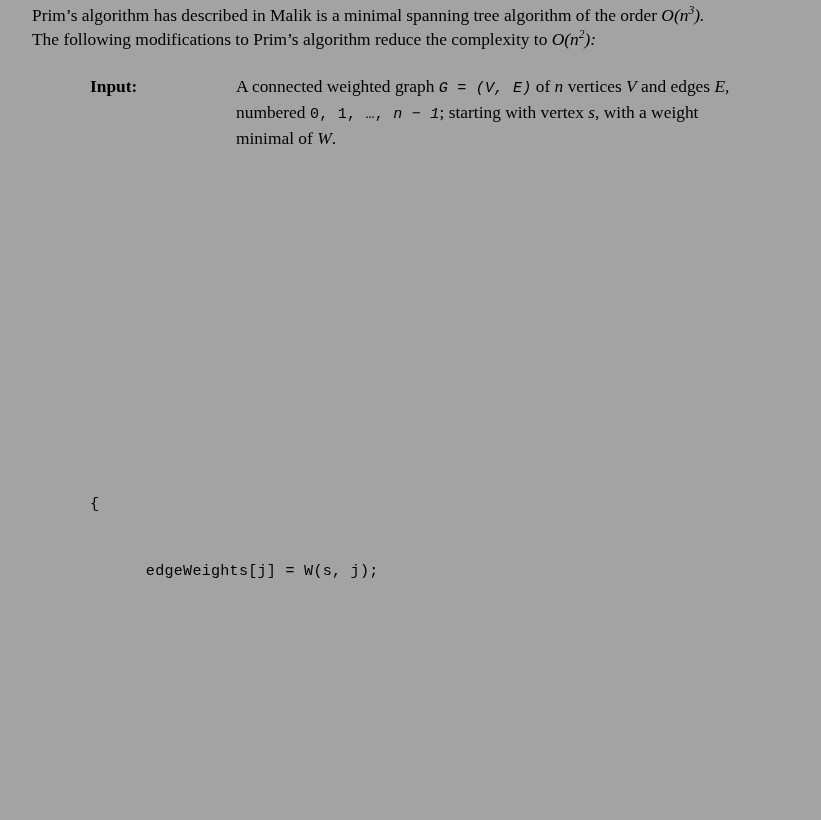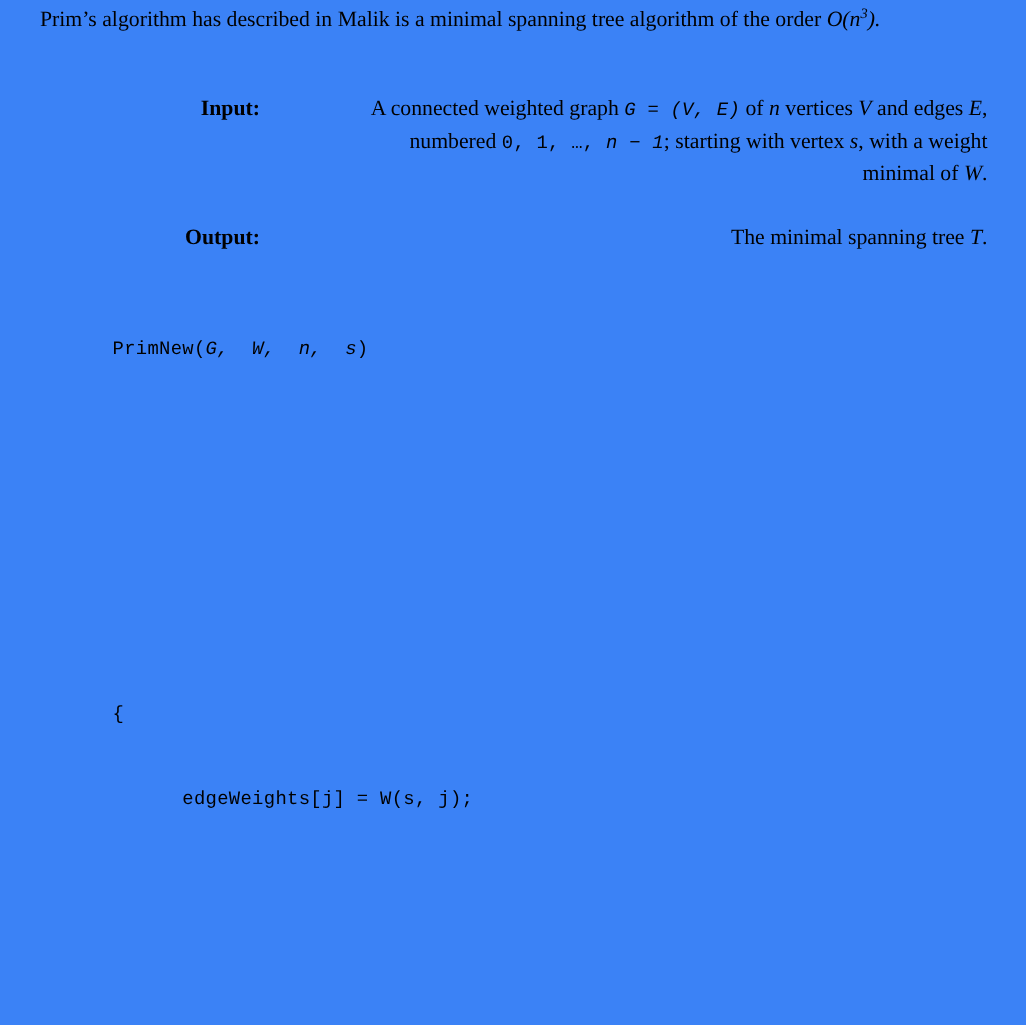--- a/index.html
+++ b/index.html
@@ -13,21 +13,21 @@
     overflow: hidden;
     font-family: "Liberation Serif", serif;
     color: #000000;
     -webkit-font-smoothing: antialiased;
   }
 
   .page {
     position: relative;
     width: 821px;
     height: 820px;
-    background: #3b82f6;
+    background: #a3a3a3;
   }
 
   
   .intro {
     position: absolute;
     left: 32px;
     top: 3px;
     width: 775px;
     font-family: "Liberation Serif", serif;
     font-size: 17.4px;
@@ -42,21 +42,20 @@
     line-height: 0;
     font-style: italic;
   }
 
   
   .io-block {
     position: absolute;
     left: 90px;
     top: 74px;
     width: 700px;
-    text-align: right;
   }
   .io-row {
     display: flex;
     align-items: flex-start;
   }
   .io-row.output { margin-top: 27px; }
   .io-label {
     flex: 0 0 118px;
     font-family: "Liberation Serif", serif;
     font-weight: bold;
@@ -100,45 +99,39 @@
   .code .blank { display: block; height: 22.5px; }
   .code .it { font-style: italic; }
 </style>
 </head>
 <body>
 
 <div class="page">
 
   <div class="intro">
     <span class="ln"><span>Prim’s algorithm has described in Malik is a minimal spanning tree algorithm of the order </span><span class="mi"><span>O(</span><span>n</span><sup class="exp">3</sup><span>).</span></span></span>
+    <span class="ln"><span>The following modifications to Prim’s algorithm reduce the complexity to </span><span class="mi"><span>O(</span><span>n</span><sup class="exp">2</sup><span>):</span></span></span>
   </div>
 
   <div class="io-block">
 
     <div class="io-row">
       <div class="io-label">Input:</div>
       <div class="io-body">
         <span class="ln"><span>A connected weighted graph </span><span class="mono it">G  =  (V,  E)</span><span> of </span><span class="mi">n</span><span> vertices </span><span class="mi">V</span><span> and edges </span><span class="mi">E</span><span>,</span></span>
         <span class="ln"><span>numbered </span><span class="mono">0,  1,  …,  </span><span class="mono it">n</span><span class="mono">  −  </span><span class="mono it">1</span><span>; starting with vertex </span><span class="mi">s</span><span>, with a weight</span></span>
         <span class="ln"><span>minimal of </span><span class="mi">W</span><span>.</span></span>
       </div>
     </div>
 
-    <div class="io-row output">
-      <div class="io-label">Output:</div>
-      <div class="io-body">
-        <span class="ln"><span>The minimal spanning tree </span><span class="mi">T</span><span>.</span></span>
-      </div>
-    </div>
 
   </div>
 
   <div class="code">
 
-    <span class="cl"><span>PrimNew(</span><span class="it">G,  W,  n,  s</span><span>)</span></span>
 
     <span class="blank"></span>
 
 
     <span class="blank"></span>
 
     <span class="cl">{</span>
     <span class="cl">      edgeWeights[j] = W(s, j);</span>
     
     

